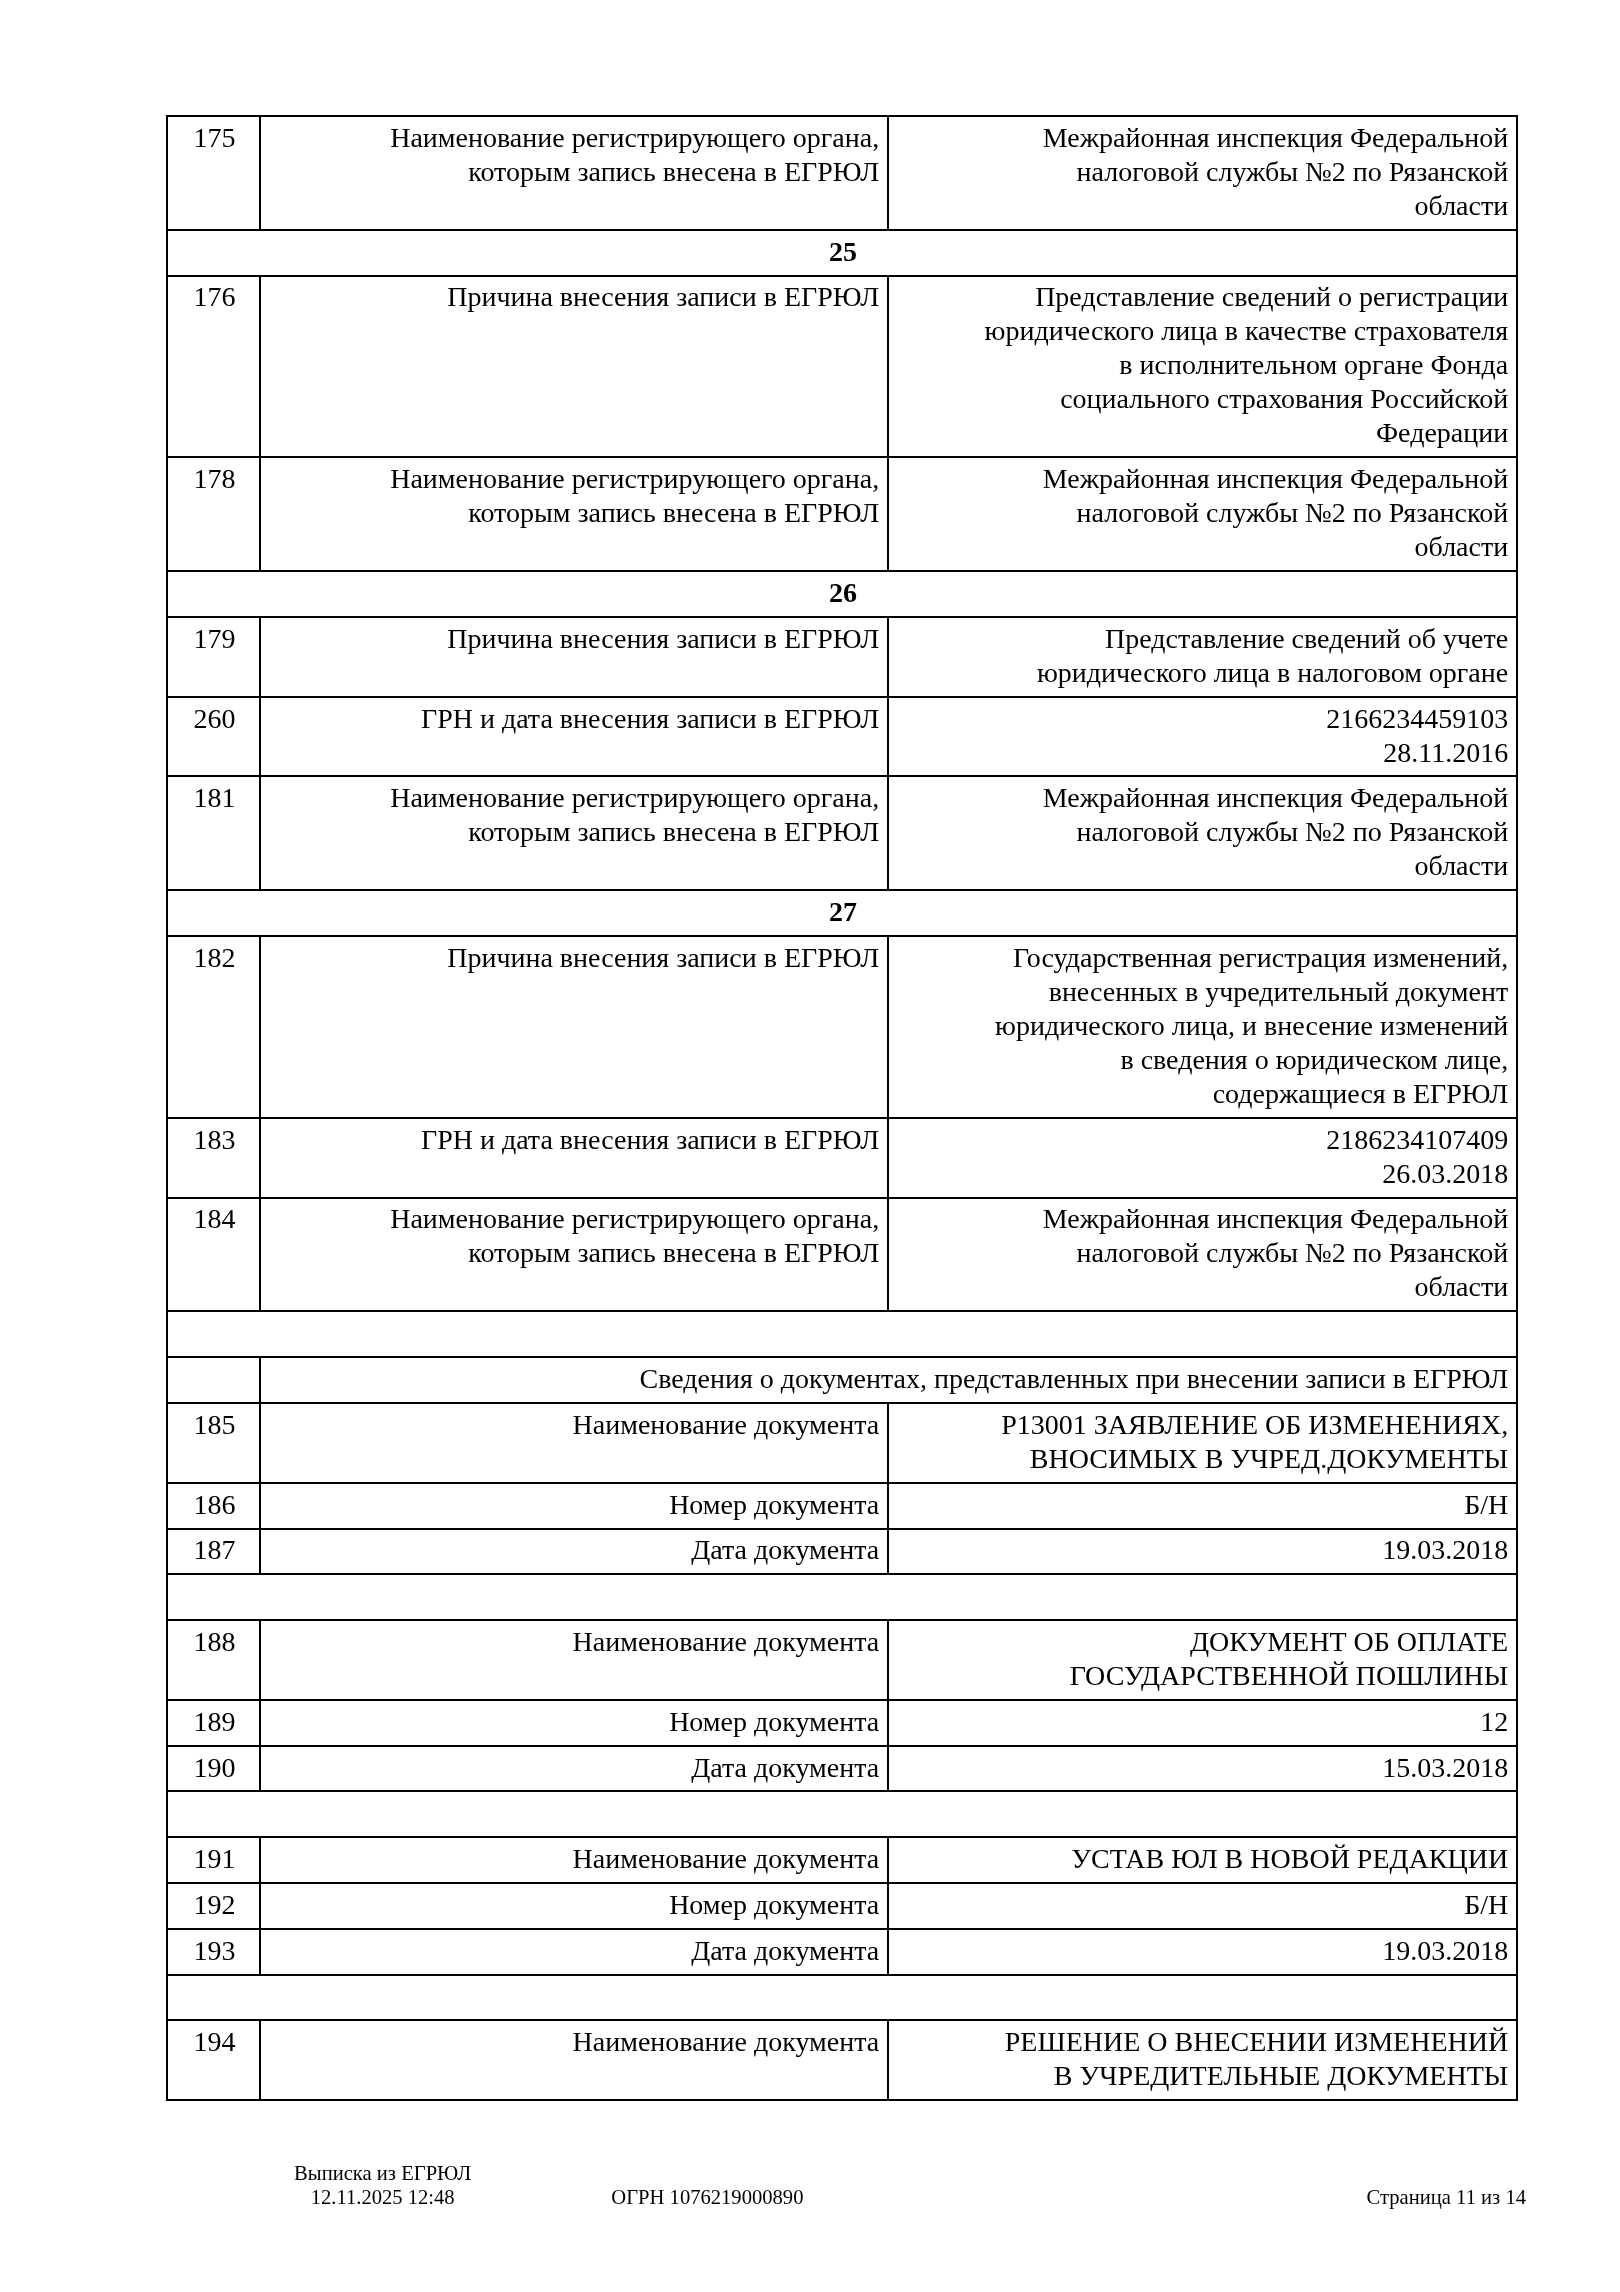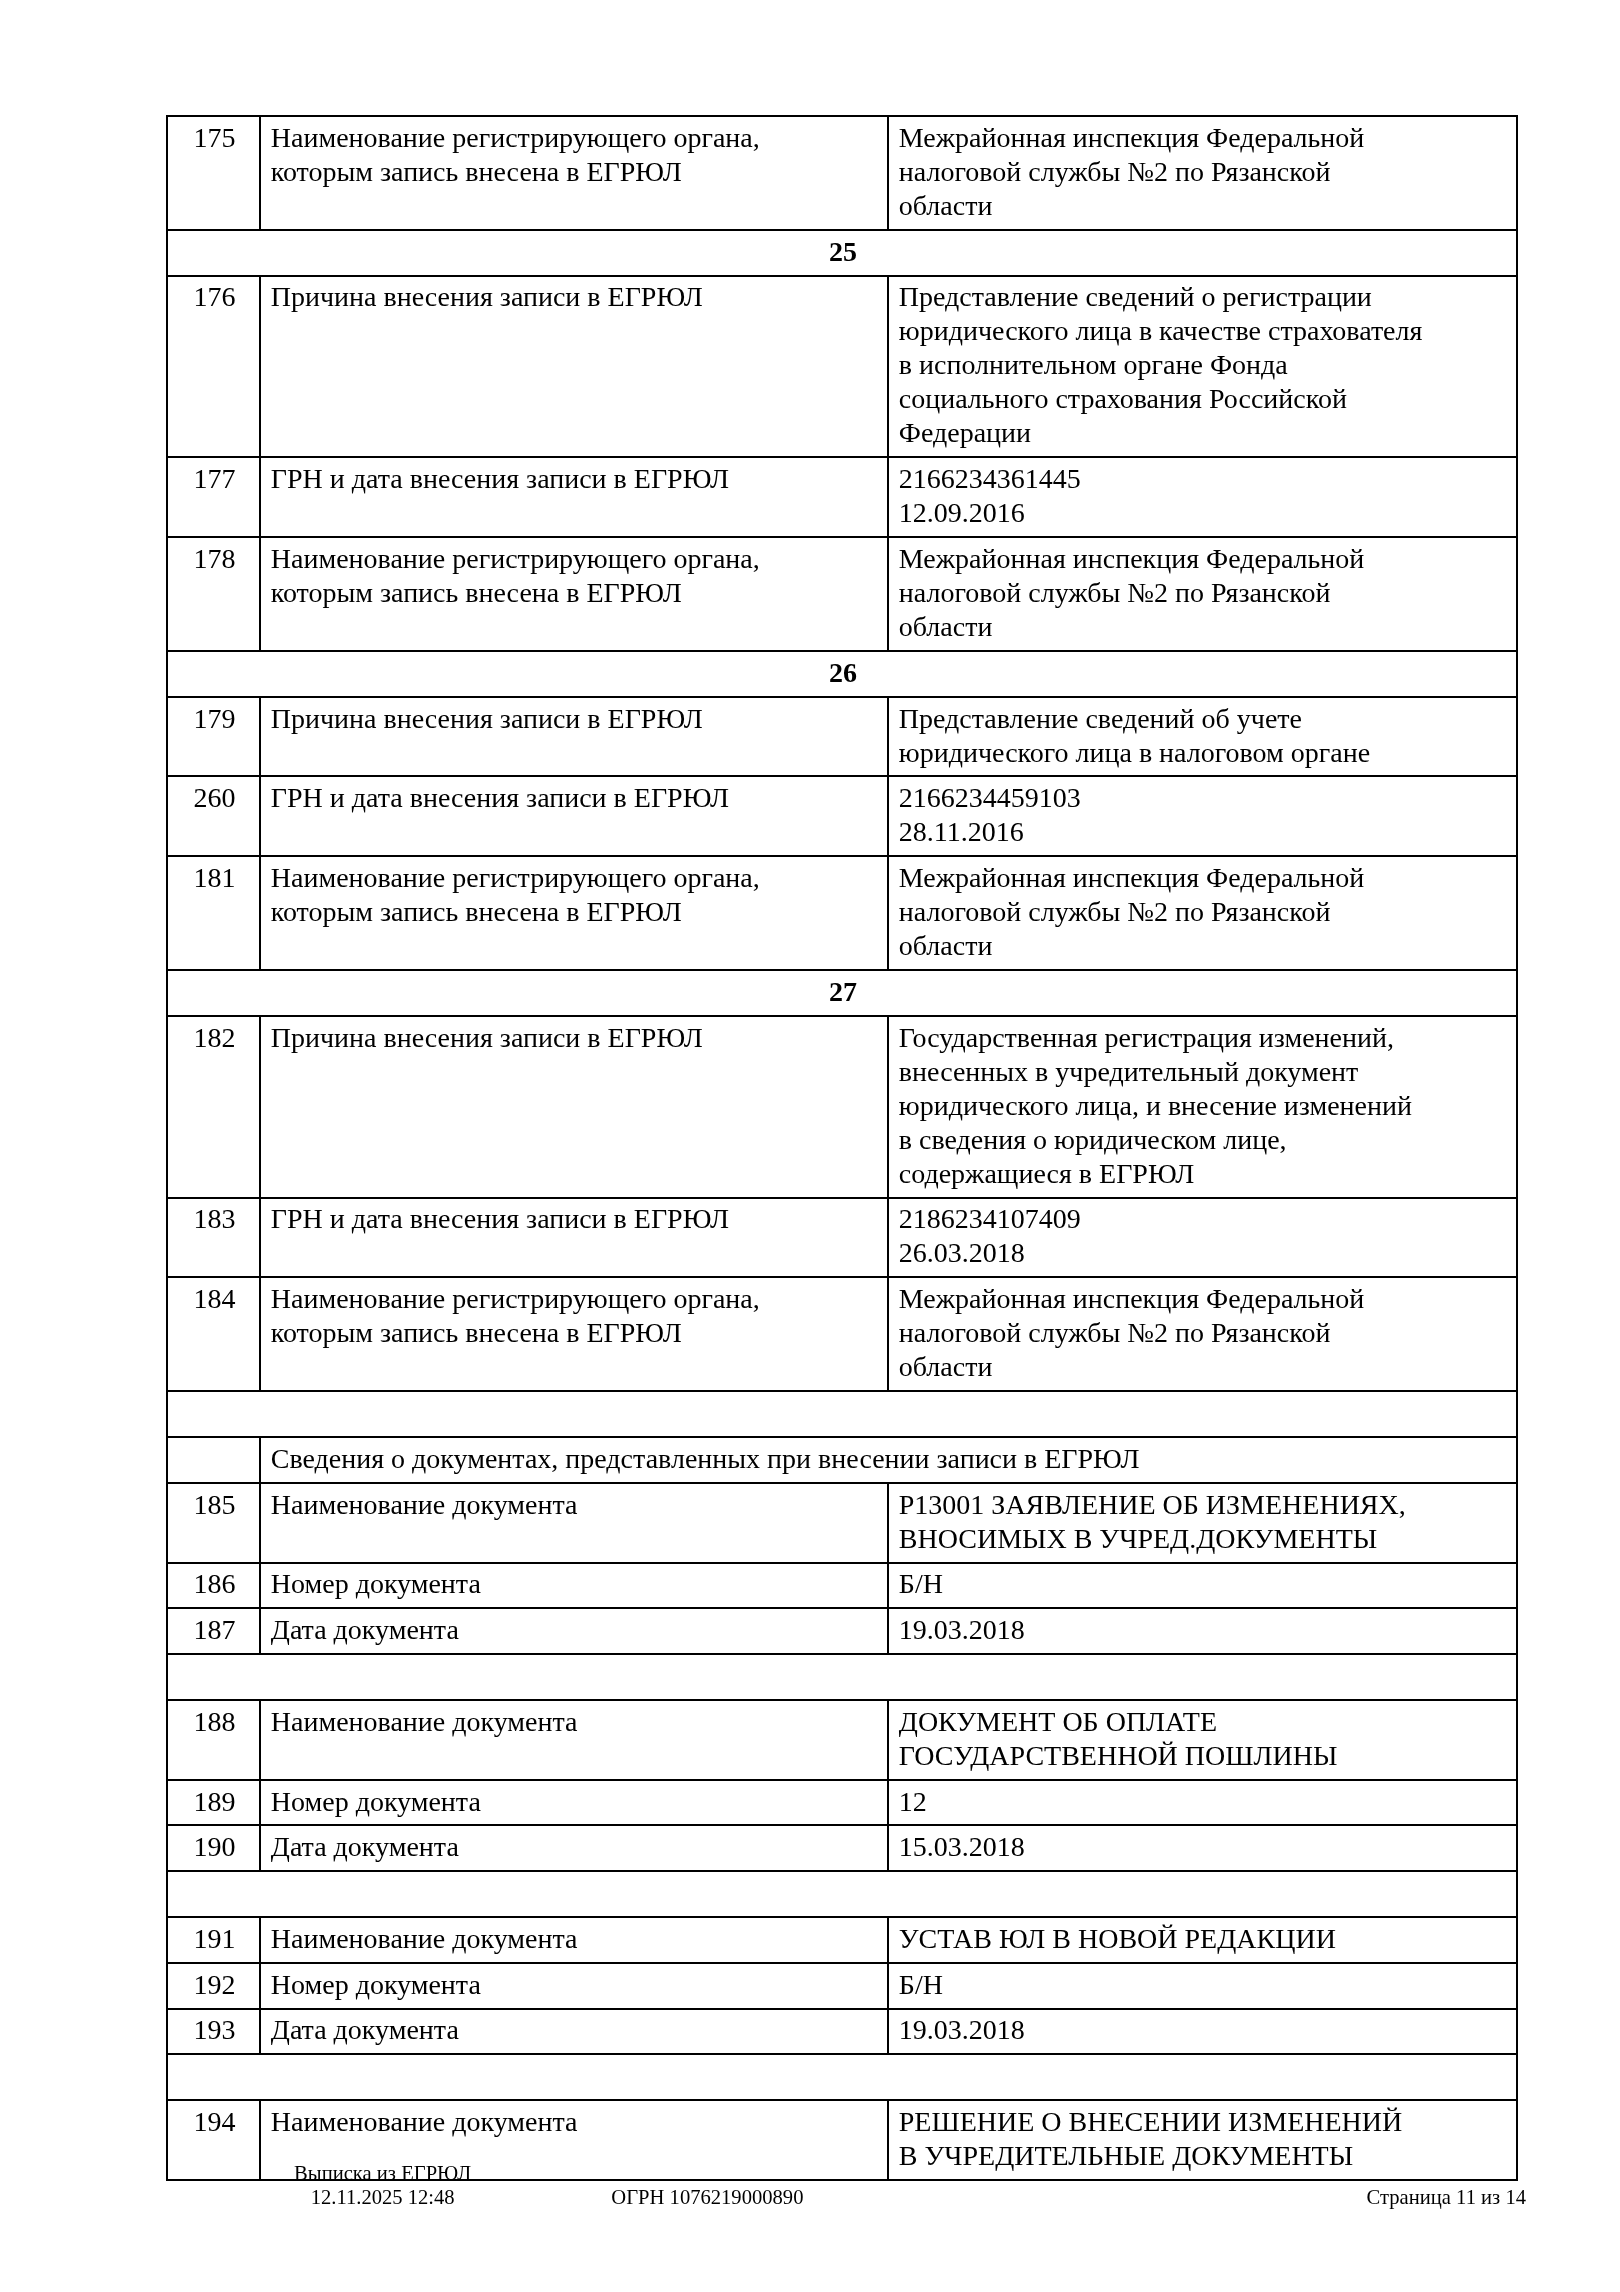--- a/index.html
+++ b/index.html
@@ -21,21 +21,21 @@
   }
   table.egrul td {
     border: 2px solid #000000;
     vertical-align: top;
     font-size: 28px;
     line-height: 34px;
     padding: 3.9px 7.8px 5.9px 9.8px;
     overflow: hidden;
   }
   td.c-num  { text-align: center; padding-left: 2px; padding-right: 2px; }
-  td.c-label, td.c-value, td.c-header { white-space: pre-line; }
+  td.c-label, td.c-value, td.c-header { white-space: pre-line; text-align: right; }
   td.c-section {
     text-align: center;
     font-weight: bold;
     height: 34px;
     margin-left: 16px;
   }
   td.c-spacer { height: 34px; }
 
   .footer {
     position: absolute;
@@ -76,26 +76,20 @@
       <tr>
         <td class="c-num">176</td>
         <td class="c-label">Причина внесения записи в ЕГРЮЛ</td>
         <td class="c-value">Представление сведений о регистрации
 юридического лица в качестве страхователя
 в исполнительном органе Фонда
 социального страхования Российской
 Федерации</td>
       </tr>
       <tr>
-        <td class="c-num">177</td>
-        <td class="c-label">ГРН и дата внесения записи в ЕГРЮЛ</td>
-        <td class="c-value">2166234361445
-12.09.2016</td>
-      </tr>
-      <tr>
         <td class="c-num">178</td>
         <td class="c-label">Наименование регистрирующего органа,
 которым запись внесена в ЕГРЮЛ</td>
         <td class="c-value">Межрайонная инспекция Федеральной
 налоговой службы №2 по Рязанской
 области</td>
       </tr>
       <tr>
         <td class="c-section" colspan="3">26</td>
       </tr>

